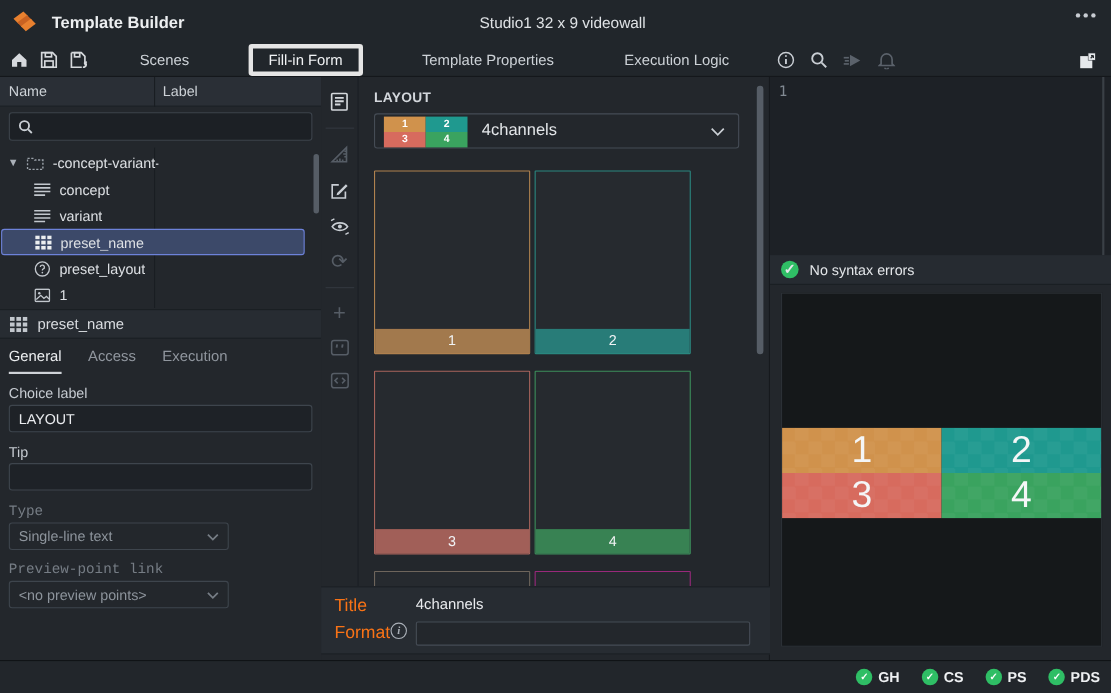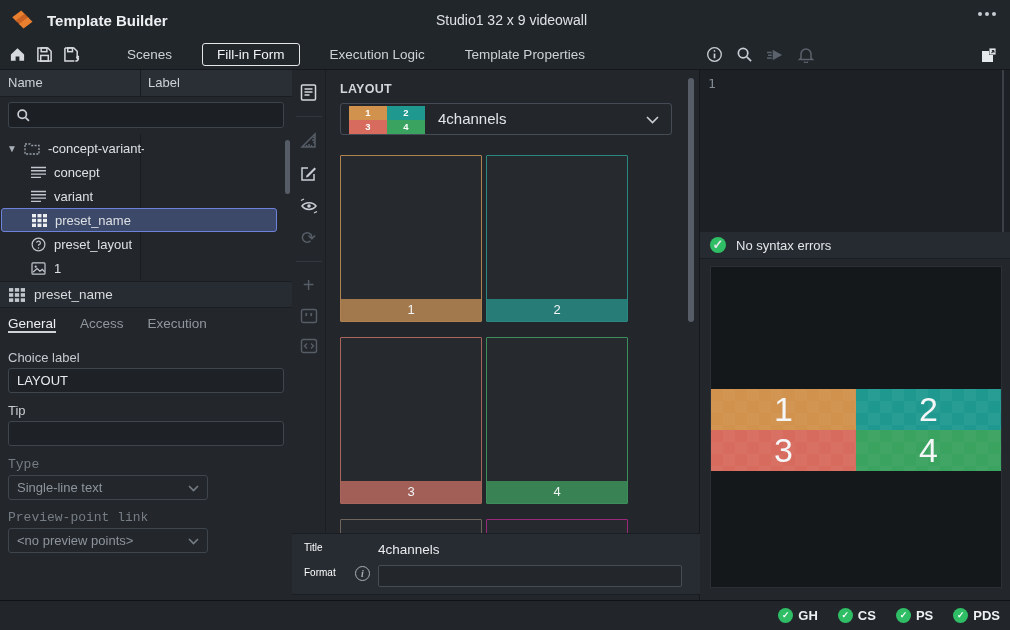--- a/index.html
+++ b/index.html
@@ -9,23 +9,23 @@
   
   .topbar { position:absolute; left:0; top:0; width:1010px; height:40px; background:#21262b; display:flex; align-items:center; }
   .app-title { font-size:15px; font-weight:700; color:#edeff1; margin-left:10px; }
   .doc-title { position:absolute; left:13px; right:0; text-align:center; font-size:14px; color:#dfe2e5; pointer-events:none; }
   .overflow { position:absolute; right:14px; top:12px; display:flex; gap:3px; cursor:pointer; }
   .overflow i { width:4px; height:4px; border-radius:50%; background:#c8ccd2; }
 
   
   .menubar { position:absolute; left:0; top:40px; width:1010px; height:30px; background:#21262b; border-bottom:1px solid #14171b; display:flex; align-items:center; }
   .mb-icons { display:flex; align-items:center; gap:10px; padding-left:9px; }
-  .tabset { display:flex; align-items:center; margin-left:36px; gap:20px; }
+  .tabset { display:flex; align-items:center; margin-left:36px; gap:44px; }
   .mtab { color:#cdd2d7; font-size:13.5px; padding:4px 10px; cursor:pointer; white-space:nowrap; }
-  .mtab.active { border:1px solid #e5e5e5; border-radius:3px; color:#f0f2f4; padding:3px 14px; }
+  .mtab.active { border:4px solid #e5e5e5; border-radius:3px; color:#f0f2f4; padding:3px 14px; }
   .mb-right { position:absolute; left:706px; display:flex; align-items:center; gap:13px; }
   .popout { position:absolute; right:12px; }
   .dim { color:#5b626b !important; }
   .bright { color:#c9ced4; }
 
   
   .left-panel { position:absolute; left:0; top:70px; width:312px; height:530px; background:#23272c; border-right:1px solid #16191d; }
   .center-panel { position:absolute; left:292px; top:70px; width:408px; height:530px; background:#23272c; border-right:1px solid #16191d; }
   .right-panel { position:absolute; left:700px; top:70px; width:310px; height:530px; background:#23272c; }
 
@@ -44,21 +44,21 @@
   .caret { margin-left:6px; font-size:10px; color:#aab0b8; }
   .ticon { margin-left:30px; display:flex; }
   .trow.root .ticon { margin-left:7px; }
   .vscroll { position:absolute; border-radius:3px; background:#565d66; }
 
   
   .props-header { position:absolute; left:0; top:211px; width:292px; height:27px; background:#272c32; border-top:1px solid #1a1e23; border-bottom:1px solid #1a1e23; display:flex; align-items:center; }
   .props-header svg { margin-left:9px; }
   .props-header .ptitle { margin-left:9px; color:#d8dbdf; font-size:13.5px; }
   .ptabs { position:absolute; left:8px; top:246px; display:flex; gap:24px; }
-  .ptab { color:#90969e; font-size:13.5px; cursor:pointer; }
+  .ptab { color:#90969e; font-size:13.5px; padding-bottom:7px; cursor:pointer; }
   .ptab.active { color:#eceef0; border-bottom:2px solid #cfd3d8; }
   .flabel { position:absolute; left:8px; color:#c6cbd1; font-size:13px; }
   .flabel.disabled { color:#767d85;font-family:Liberation Mono, monospace; }
   .finput { position:absolute; left:8px; width:276px; height:25px; background:#1e2227; border:1px solid #3e454d; border-radius:3px; color:#e9ebee; font-size:13px; padding:0 8px; outline:none; }
   .fselect { position:absolute; left:8px; width:200px; height:25px; background:#23272c; border:1px solid #3e454d; border-radius:3px; color:#8d949c; font-size:13px; line-height:23px; padding:0 8px; cursor:default; }
   .fselect svg { position:absolute; right:8px; top:9px; }
 
   
   .vtoolbar { position:absolute; left:0; top:0; width:34px; height:463px; border-right:1px solid #1b1f24; display:flex; flex-direction:column; align-items:center; }
   .vicon { margin-top:14px; cursor:pointer; display:flex; }
@@ -68,21 +68,21 @@
   .combo { position:absolute; left:48px; top:33px; width:332px; height:32px; border:1px solid #454c55; border-radius:3px; cursor:pointer; }
   .thumb { position:absolute; left:8px; top:2px; width:76px; height:28px; display:grid; grid-template-columns:38px 38px; grid-template-rows:14px 14px; }
   .thumb div { color:#fff; font-size:9.5px; font-weight:700; text-align:center; line-height:14px; }
   .combo .cval { position:absolute; left:97px; top:6px; font-size:15px; color:#e3e6e9; }
   .combo .chev { position:absolute; right:12px; top:12px; }
   .cards { position:absolute; left:34px; top:80px; width:362px; height:383px; overflow:hidden; }
   .card { position:absolute; width:142px; height:167px; background:#262a2f; border:1px solid; border-radius:1px; cursor:pointer; }
   .card .foot { position:absolute; left:0; right:0; bottom:0; height:22px; color:#f1f3f5; text-align:center; line-height:22px; font-size:13px; }
   .card.partial { height:80px; }
   .center-foot { position:absolute; left:0; top:463px; width:408px; height:62px; background:#272c32; border-top:1px solid #1a1e23; border-bottom:1px solid #1a1e23; }
-  .cf-lbl { position:absolute; left:12px; color:#ffffff; font-size:10px;text-align:right; }
+  .cf-lbl { position:absolute; left:12px; color:#f97316; font-size:16px;text-align:right; }
   .cf-val { position:absolute; left:86px; top:8px; color:#e9ebee; font-size:13.5px; }
   .cf-input { position:absolute; left:86px; top:31px; width:304px; height:22px; background:#23272c; border:1px solid #454c55; border-radius:2px; color:#e9ebee; padding:0 6px; font-size:13px; outline:none; }
   .info-circ { position:absolute; left:63px; top:32px; width:15px; height:15px; border:1px solid #aab0b8; border-radius:50%; color:#aab0b8; font-size:10px; font-style:italic; font-weight:700; text-align:center; line-height:14px; font-family:"Liberation Serif",serif; }
 
   
   .editor { position:absolute; left:0; top:0; width:310px; height:162px; background:#1d2126; font-family:"DejaVu Sans Mono",monospace; font-size:13px; cursor:text; }
   .editor .lineno { position:absolute; left:8px; top:6px; color:#828a93; }
   .editor .codeln { position:absolute; left:34px; top:6px; white-space:nowrap; }
   .editor .track { position:absolute; right:6px; top:0; width:2px; height:162px; background:#3a4046; }
   .syntaxbar { position:absolute; left:0; top:162px; width:310px; height:27px; background:#262b31; border-bottom:1px solid #1a1e23; display:flex; align-items:center; }
@@ -140,22 +140,22 @@
         <svg width="18" height="17" viewBox="0 0 19 18" fill="none" stroke="#d6d9dd" stroke-width="1.6">
             <path d="M2 2 H11.5 L15 5.5 V13 M12 16 H2 V2"></path>
             <rect x="5" y="2" width="5" height="4"></rect>
             <path d="M13 16 C17 16 17 12 14.5 11.5 M14.5 11.5 L17 11 M14.5 11.5 L15.5 14"></path>
           </svg>
       </span>
     </div>
     <div class="tabset">
       <span class="mtab">Scenes</span>
       <span class="mtab active">Fill-in Form</span>
+      <span class="mtab">Template Properties</span>
       <span class="mtab">Execution Logic</span>
-      <span class="mtab">Template Properties</span>
     </div>
     <div class="mb-right">
       <span class="bright">
         <svg width="17" height="17" viewBox="0 0 18 18" fill="none" stroke="#c9ced4" stroke-width="1.4">
             <circle cx="9" cy="9" r="7.2"></circle>
             <path d="M9 8 V13" stroke-width="1.8"></path>
             <circle cx="9" cy="5.2" r="0.9" fill="#c9ced4" stroke="none"></circle>
           </svg>
       </span>
       <span class="bright">

